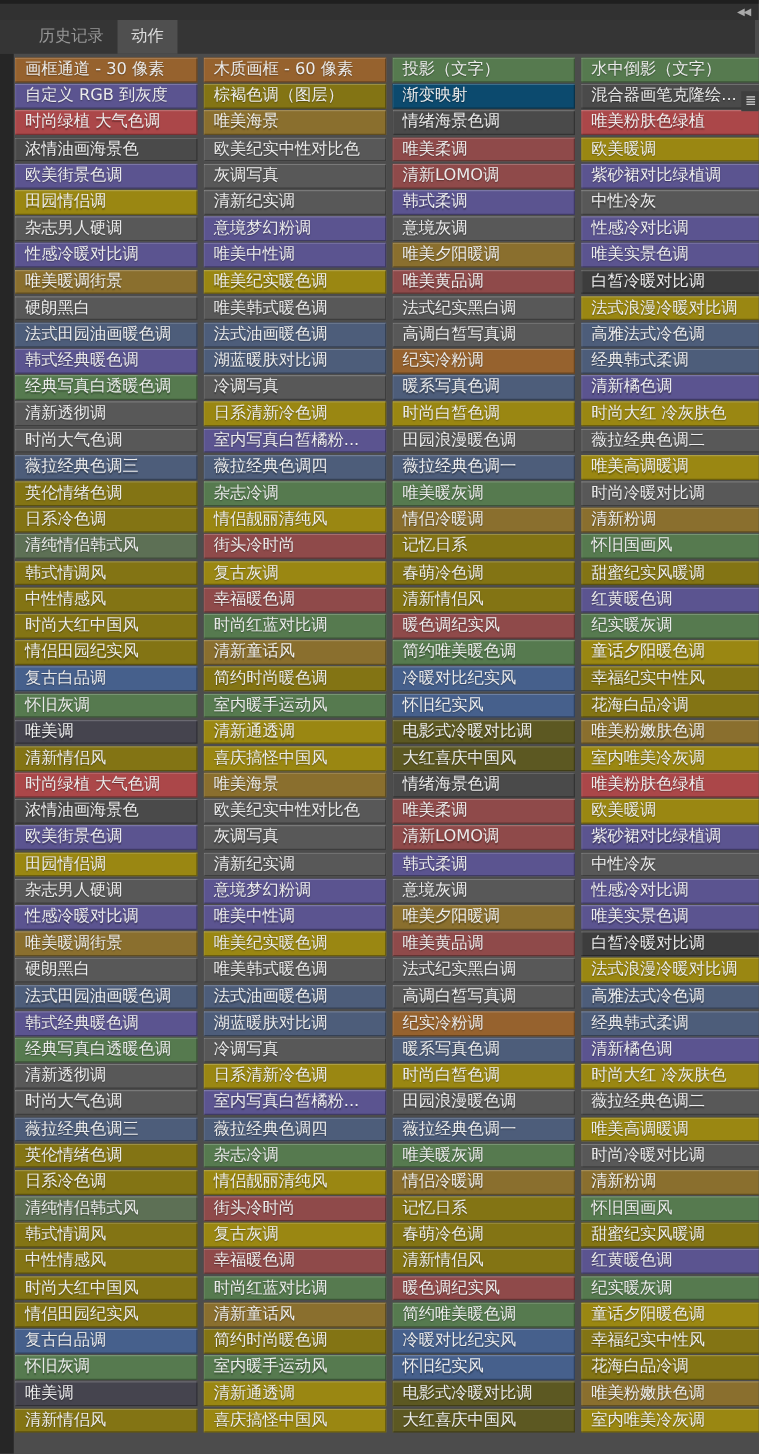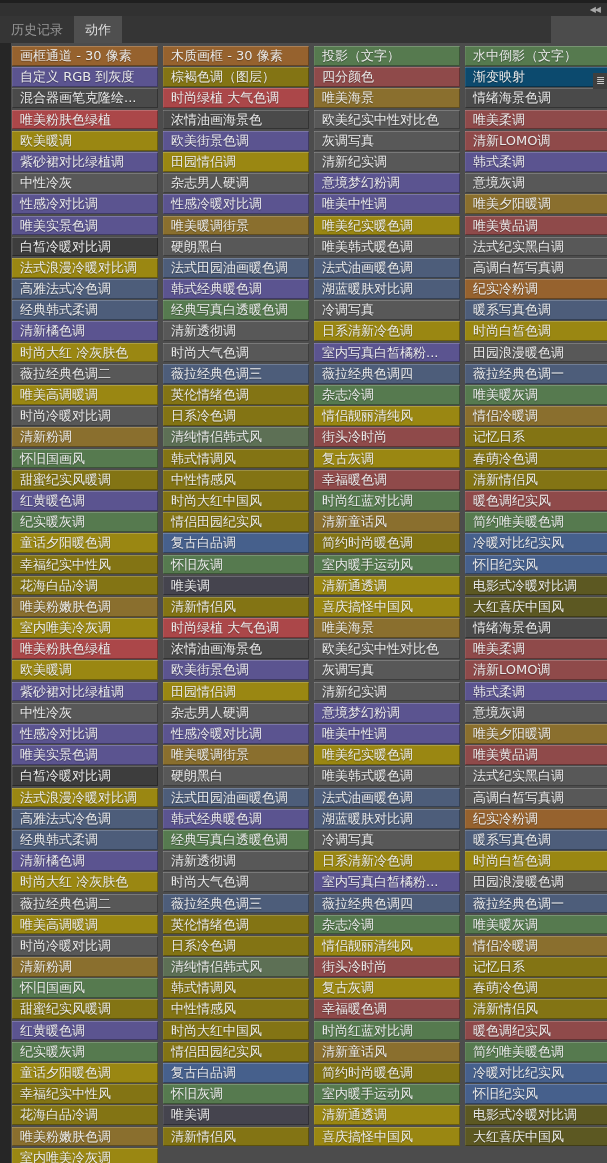--- a/index.html
+++ b/index.html
@@ -12,22 +12,22 @@
   
   .titlebar{
     position:absolute;top:0;left:0;width:607px;height:16px;
     background:#313131;border-top:3px solid #1f1f1f;box-sizing:border-box;
   }
   .collapse{
     position:absolute;right:7px;top:1px;color:#a9a9a9;font-size:8px;
     letter-spacing:-1px;line-height:11px;cursor:pointer;
   }
   .tabbar{
-    position:absolute;top:16px;left:0;width:551px;height:27px;
-    background:#353535;display:flex;align-items:stretch;box-sizing:border-box;
+    position:absolute;top:16px;left:0;width:604px;height:27px;
+    background:#353535;display:flex;align-items:stretch;padding-left:20px;box-sizing:border-box;
   }
   .tab{font-size:13px;line-height:27px;padding:0 11px;white-space:nowrap;cursor:pointer;}
   .tab.inactive{color:#969696;}
   .tab.active{color:#dcdcdc;background:#4f4f4f;}
   
   .panelmenu{
     position:absolute;top:73px;right:-4px;width:18px;height:16px;
     background:#3f3f3f;color:#c9c9c9;font-size:11px;line-height:15px;
     text-align:left;padding-left:3px;box-sizing:border-box;cursor:pointer;z-index:5;
   }
@@ -61,26 +61,25 @@
 
 <div class="tabbar">
   <span class="tab inactive">历史记录</span>
   <span class="tab active">动作</span>
 </div>
 
 <div class="panelmenu">≣</div>
 
 <div class="grid" id="grid">
     <div class="btn" style="background: rgb(150, 98, 46);">画框通道 - 30 像素</div>
-    <div class="btn" style="background: rgb(150, 98, 46);">木质画框 - 30 像素</div>
+    <div class="btn" style="background: rgb(150, 98, 46);">木质画框 - 60 像素</div>
     <div class="btn" style="background: rgb(86, 122, 79);">投影（文字）</div>
     <div class="btn" style="background: rgb(86, 122, 79);">水中倒影（文字）</div>
     <div class="btn" style="background: rgb(91, 84, 144);">自定义 RGB 到灰度</div>
     <div class="btn" style="background: rgb(131, 116, 20);">棕褐色调（图层）</div>
-    <div class="btn" style="background: rgb(143, 74, 74);">四分颜色</div>
     <div class="btn" style="background: #0c4a6e;">渐变映射</div>
     <div class="btn" style="background: rgb(74, 74, 74);">混合器画笔克隆绘...</div>
     <div class="btn" style="background: rgb(171, 71, 73);">时尚绿植 大气色调</div>
     <div class="btn" style="background: rgb(138, 111, 46);">唯美海景</div>
     <div class="btn" style="background: rgb(74, 74, 74);">情绪海景色调</div>
     <div class="btn" style="background: rgb(171, 71, 73);">唯美粉肤色绿植</div>
     <div class="btn" style="background: rgb(74, 74, 74);">浓情油画海景色</div>
     <div class="btn" style="background: rgb(88, 88, 88);">欧美纪实中性对比色</div>
     <div class="btn" style="background: rgb(143, 74, 74);">唯美柔调</div>
     <div class="btn" style="background: rgb(154, 135, 18);">欧美暖调</div>

